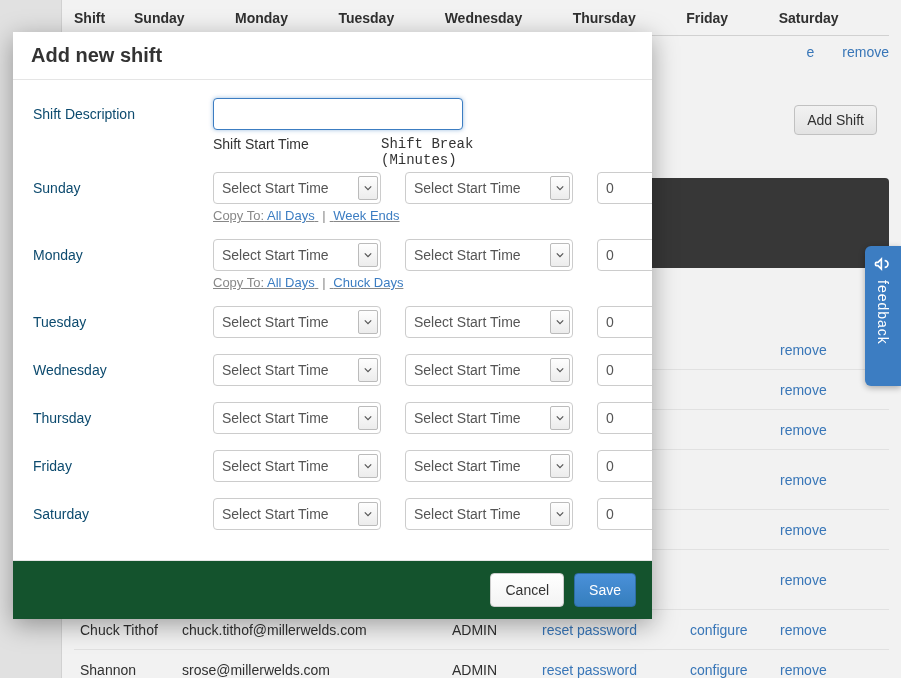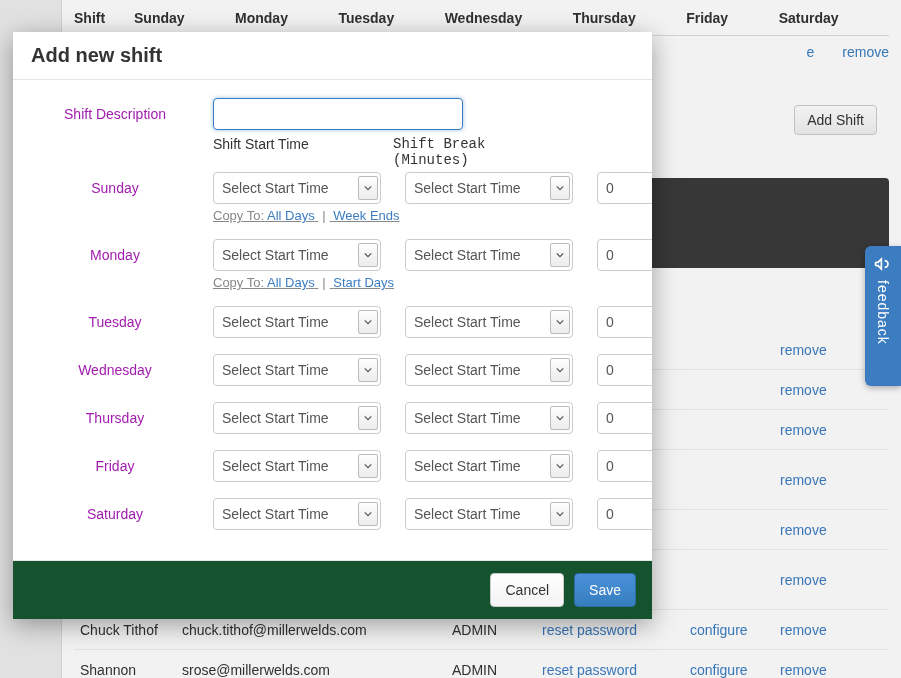--- a/index.html
+++ b/index.html
@@ -111,32 +111,31 @@
   .modal-body {
     padding: 18px 20px 10px 20px;
   }
   .form-row {
     display: flex;
     align-items: flex-start;
     margin-bottom: 6px;
   }
   .form-label {
     flex: 0 0 180px;
-    text-align: center;
+    text-align: left;
     padding-right: 16px;
     padding-top: 8px;
-    color: #a21caf;
+    color: #0c4a6e;
     font-size: 14px;
   }
   .form-fields {
     flex: 1 1 auto;
   }
   .col-headers {
     display: flex;
-    gap: 12px;
     margin-bottom: 4px;
     font-size: 14px;
     color: #333;
   }
   .col-headers .h1 { width: 168px; }
   .col-headers .h2 { width: 168px; }
   .col-headers .h3 { width: 160px; font-family: Liberation Mono, monospace; }
 
   .field-line {
     display: flex;
@@ -419,21 +418,21 @@
                   <path d="M1 1l4 4 4-4" fill="none" stroke="#555" stroke-width="1.5"></path>
                 </svg>
               </span>
           </div>
           <input class="break-input" type="text" value="0" style="">
         </div>
         <div class="copy-line">
           <span>Copy To:</span>
           <span class="lnk">All Days</span>
           <span class="sep">|</span>
-          <span class="lnk">Start Days</span>
+          <span class="lnk">Chuck Days</span>
         </div>
       </div>
     </div>
 
     <div class="form-row" style="margin-bottom:16px">
       <div class="form-label">Tuesday</div>
       <div class="form-fields">
         <div class="field-line">
           <div class="select">
             <span>Select Start Time</span>

